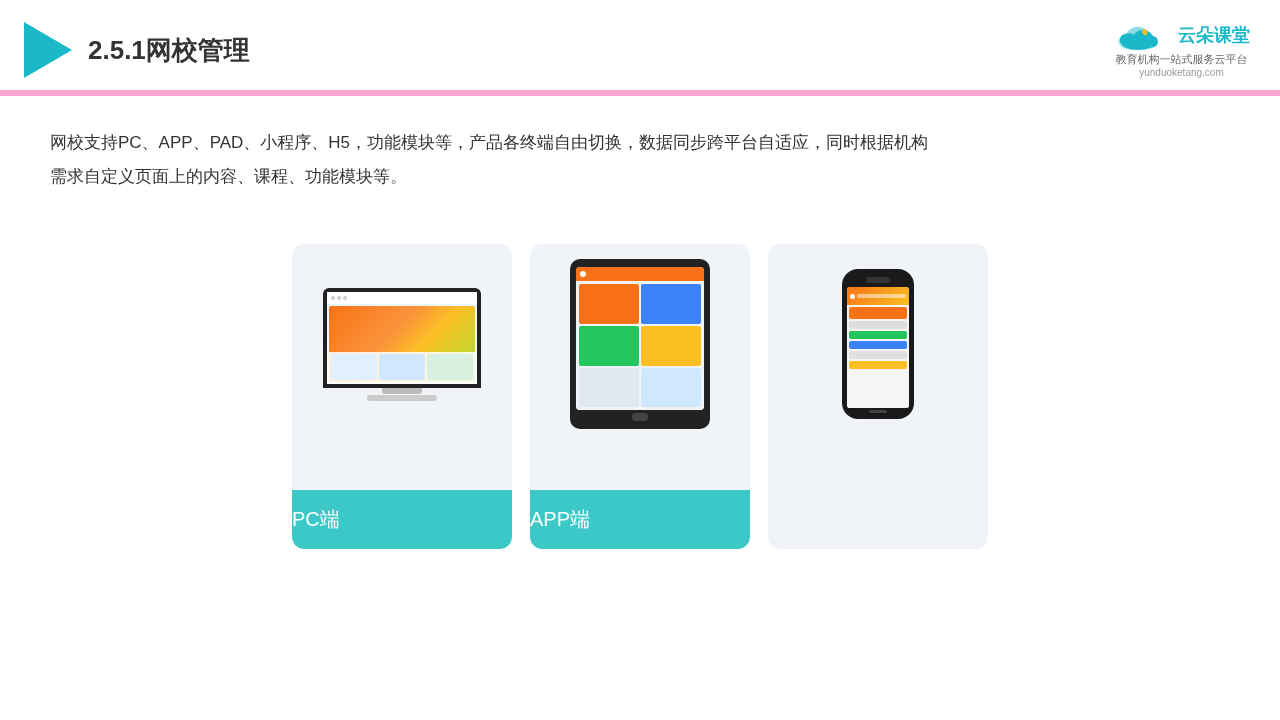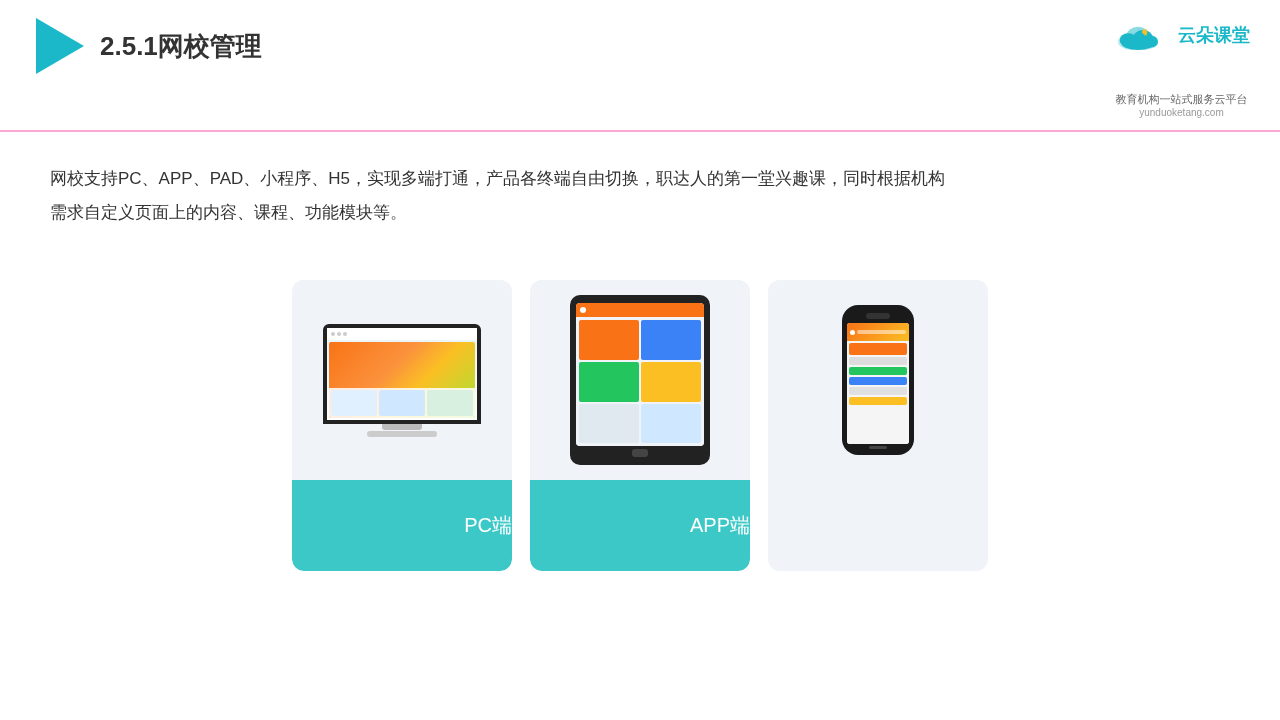--- a/index.html
+++ b/index.html
@@ -7,24 +7,24 @@
       width: 1280px;
       height: 720px;
       background: #fff;
       font-family: 'Microsoft YaHei', 'PingFang SC', sans-serif;
       overflow: hidden;
     }
 
     
     .header {
       display: flex;
-      align-items: flex-start;
+      align-items: flex-end;
       justify-content: space-between;
-      padding: 18px 30px 12px 36px;
-      border-bottom: 2px solid #f9a8d4;
+      padding: 18px 30px 12px 24px;
+      border-bottom: 6px solid #f9a8d4;
     }
     .header-left {
       display: flex;
       align-items: center;
       gap: 16px;
     }
     .logo-triangle {
       width: 0;
       height: 0;
       border-top: 28px solid transparent;
@@ -53,21 +53,20 @@
     .brand-name {
       font-size: 18px;
       color: #1ab8c8;
       font-weight: bold;
     }
     .brand-tagline {
       font-size: 11px;
       color: #666;
       text-align: center;
       line-height: 1.4;
-      margin-top: 40px;
     }
     .brand-url {
       font-size: 10px;
       color: #999;
       text-align: center;
     }
 
     
     .description {
       padding: 30px 50px 10px 50px;
@@ -101,23 +100,24 @@
       justify-content: center;
       padding: 16px;
       background: #f0f4f8;
       position: relative;
     }
 
     .card-label {
       background: #3dc8c8;
       color: #fff;
       font-size: 20px;
-      text-align: right;
-      padding: 32px 0;
+      text-align: left;
+      padding: 16px 0;
       border-radius: 0 0 12px 12px;
+      margin-top: 46px;
     }
 
     
     .pc-mockup {
       display: flex;
       flex-direction: column;
       align-items: center;
     }
     .pc-screen-outer {
       width: 158px;
@@ -379,21 +379,21 @@
         <polygon points="38,11 39,15 43,15 40,17 41,21 38,19 35,21 36,17 33,15 37,15" fill="#fbbf24" transform="scale(0.6) translate(27, 14)"></polygon>
       </svg>
       <span class="brand-name">云朵课堂</span>
     </div>
     <span class="brand-tagline">教育机构一站式服务云平台</span>
     <span class="brand-url">yunduoketang.com</span>
   </div>
 </div>
 
 <div class="description">
-  <div>网校支持PC、APP、PAD、小程序、H5，实现多端打通，产品各终端自由切换，职达人的第一堂兴趣课，同时根据机构</div>
+  <div>网校支持PC、APP、PAD、小程序、H5，功能模块等，产品各终端自由切换，数据同步跨平台自适应，同时根据机构</div>
   <div>需求自定义页面上的内容、课程、功能模块等。</div>
 </div>
 
 <div class="cards-container">
 
   <div class="card">
     <div class="card-image-area">
       <div class="pc-mockup">
         <div class="pc-screen-outer">
           <div class="pc-screen-content">

